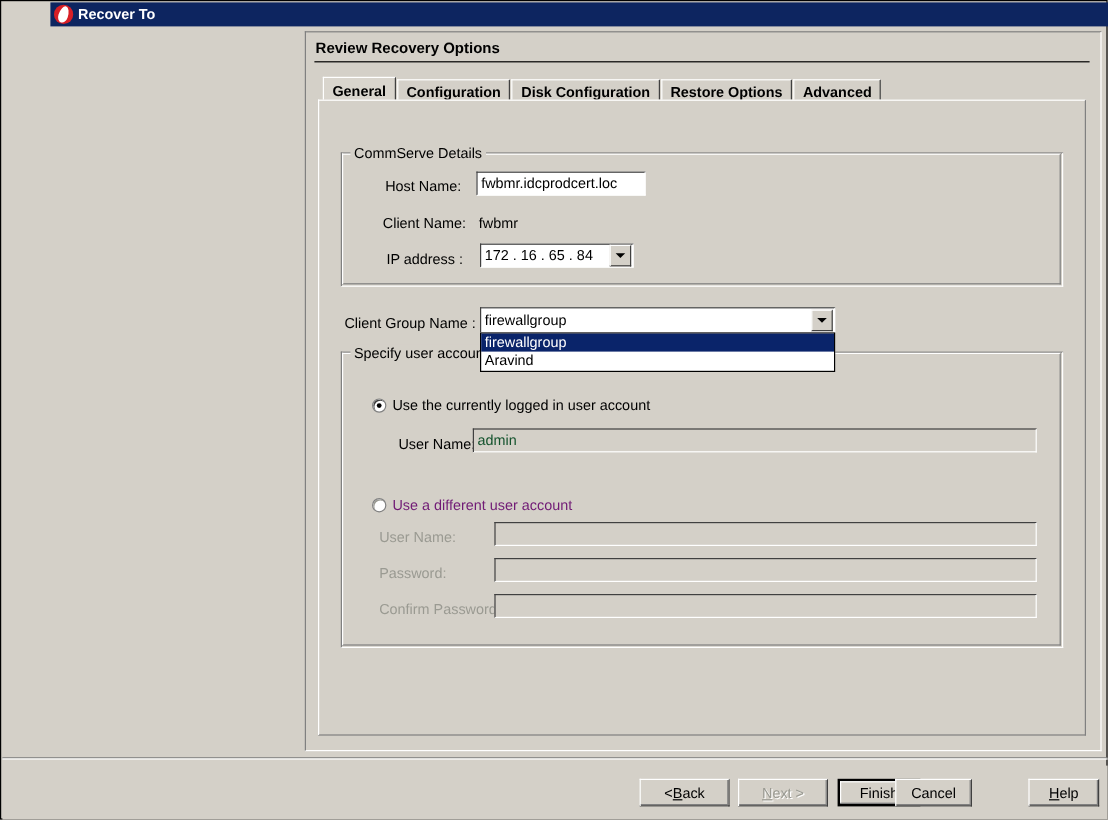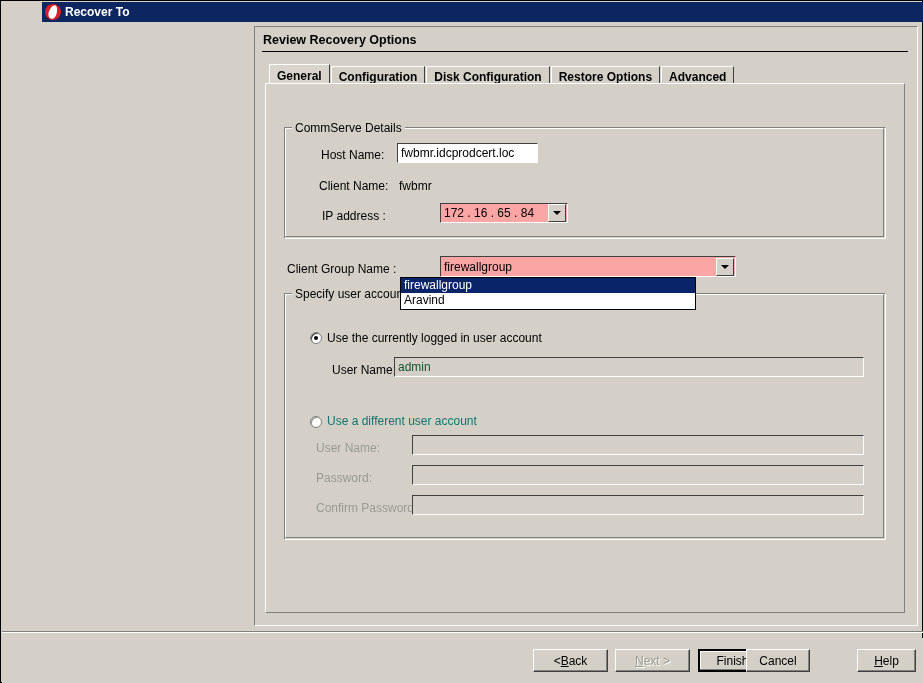--- a/index.html
+++ b/index.html
@@ -128,24 +128,24 @@
   
   .textfield{
     position:absolute;box-sizing:border-box;background:#ffffff;
     border-top:1px solid #404040;border-left:1px solid #404040;
     border-right:1px solid #ffffff;border-bottom:1px solid #ffffff;
     font-size:12px;display:flex;align-items:center;padding-left:3px;
     overflow:hidden;white-space:nowrap;
   }
   .textfield.disabled{background:#d4d0c8;color:#14532d;}
   .combo{
-    position:absolute;box-sizing:border-box;background:#fca5a5;
+    position:absolute;box-sizing:border-box;background:#ffffff;
     border-top:1px solid #404040;border-left:1px solid #404040;
     border-right:1px solid #ffffff;border-bottom:1px solid #ffffff;
-    font-size:12px;display:flex;align-items:center;margin-left:40px;
+    font-size:12px;display:flex;align-items:center;
   }
   .combo .ctext{flex:1;padding-left:3px;white-space:nowrap;overflow:hidden;}
   .combo .carrow{
     width:16px;height:16px;margin-right:1px;flex:0 0 auto;
     background:#d4d0c8;
     border-top:1px solid #ffffff;border-left:1px solid #ffffff;
     border-right:1px solid #404040;border-bottom:1px solid #404040;
     display:flex;align-items:center;justify-content:center;
   }
   .carrow i{display:block;width:0;height:0;border-left:4px solid transparent;border-right:4px solid transparent;border-top:4px solid #000;}
@@ -163,21 +163,21 @@
   .rdot{
     width:12px;height:12px;border-radius:50%;margin-right:5px;flex:0 0 auto;
     background:#ffffff;
     border:1px solid #808080;box-sizing:border-box;
     box-shadow:inset 1px 1px 0 #404040, inset -1px -1px 0 #ffffff;
     position:relative;
   }
   .rdot.checked:after{
     content:"";position:absolute;left:3px;top:3px;width:4px;height:4px;border-radius:50%;background:#000;
   }
-  .radio.dim{color:#0f766e;align-items:flex-end;}
+  .radio.dim{color:#701a75;}
   .radio.dim .rdot{box-shadow:inset 1px 1px 0 #9a9a92, inset -1px -1px 0 #ffffff;}
 
   
   .buttonbar{position:absolute;left:1px;top:637px;width:921px;height:45px;background:#d4d0c8;}
   .sep-line{position:absolute;left:0;top:-6px;width:921px;height:1px;background:#ffffff;}
   .sep-line2{position:absolute;left:0;top:-7px;width:921px;height:1px;background:#808080;}
   .btn{
     position:absolute;height:23px;box-sizing:border-box;
     background:#d4d0c8;
     border-top:1px solid #ffffff;border-left:1px solid #ffffff;

